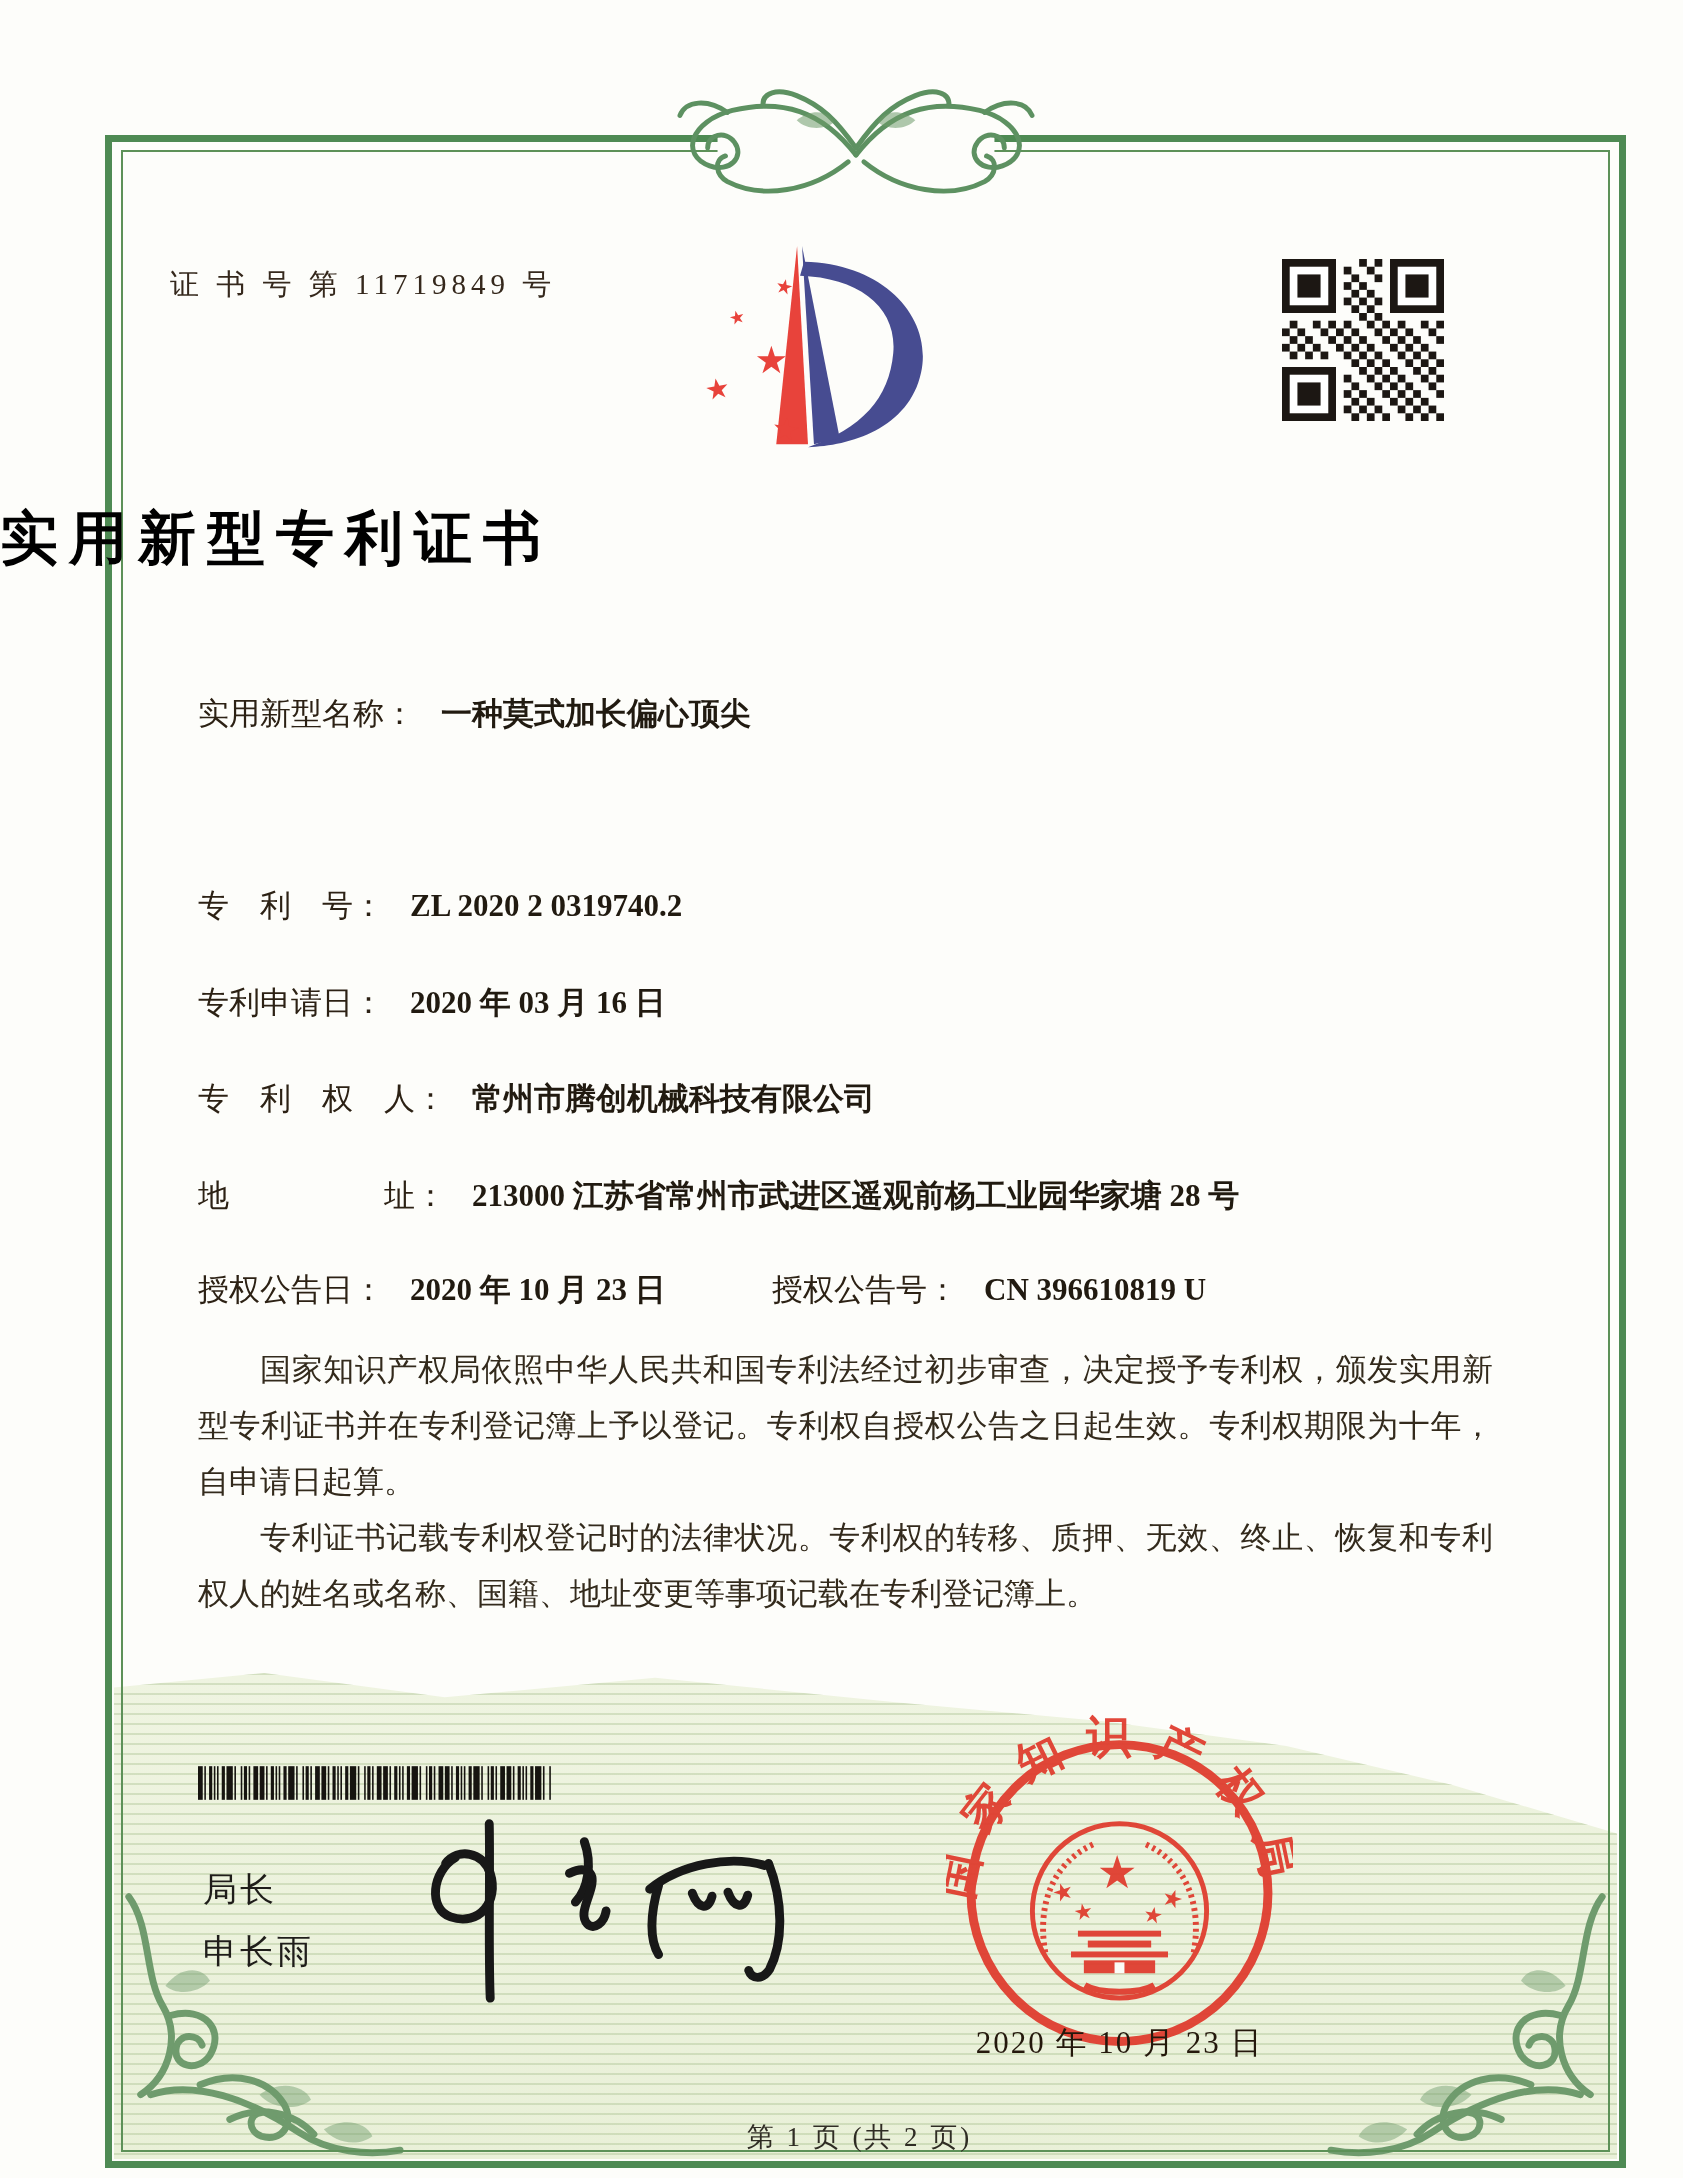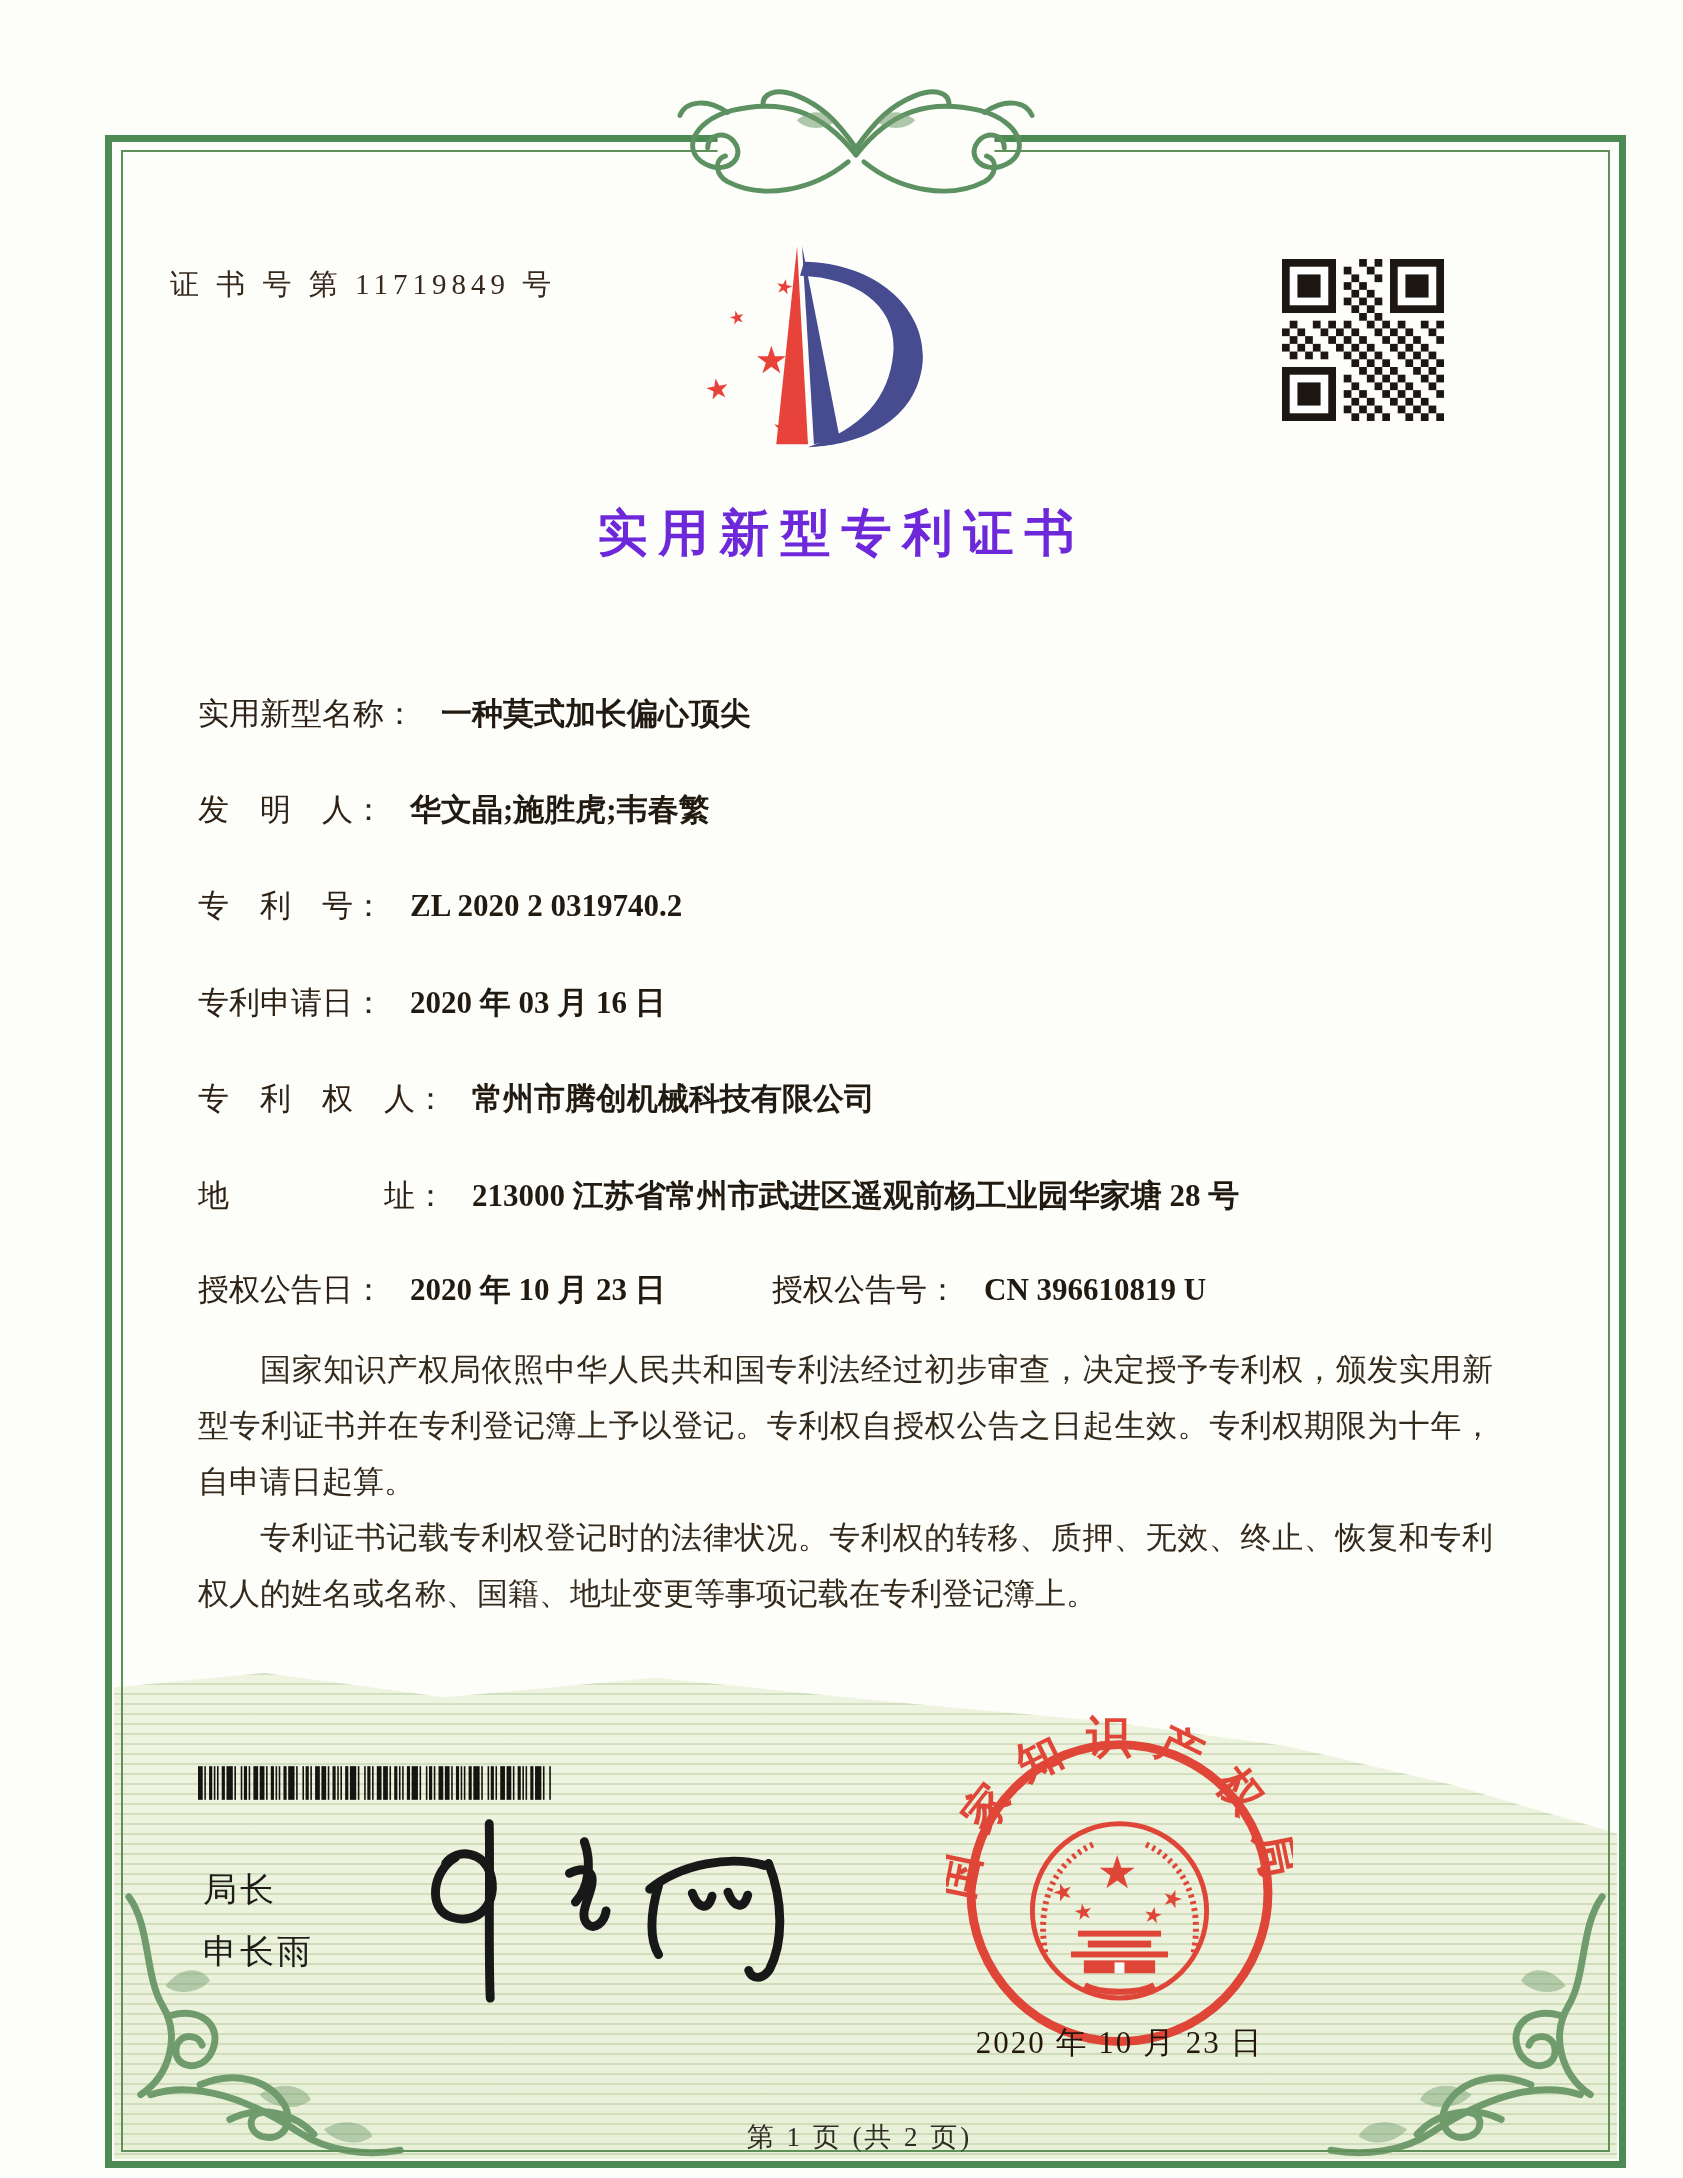--- a/index.html
+++ b/index.html
@@ -16,22 +16,22 @@
       background:
         repeating-linear-gradient(180deg, rgba(146,176,118,.30) 0 2px, rgba(238,243,222,0) 2px 10px),
         linear-gradient(180deg,#eff4e1,#e9f0d8);
       clip-path:polygon(0 3%,10% 0%,22% 5%,36% 1%,52% 6%,66% 10%,78% 15%,89% 23%,100% 33%,100% 100%,0 100%);}
 
   .cert-no{left:170px;top:265px;font-size:29px;letter-spacing:5px;color:#35281c;z-index:4;text-align:right;}
 
   .logo{left:683px;top:234px;width:248px;height:233px;z-index:4;}
   .qr{left:1282px;top:259px;width:162px;height:162px;z-index:4;}
 
-  .title{left:0;right:0;top:500px;text-align:center;font-size:50px;font-weight:bold;
-         letter-spacing:11px;color:#6d28d9;z-index:4;}
+  .title{left:0;right:0;top:500px;font-size:58px;font-weight:bold;
+         letter-spacing:11px;color:#000000;z-index:4;}
 
   .row{left:198px;width:1307px;font-size:31px;z-index:4;white-space:nowrap;color:#2c2114;}
   .row .val{margin-left:26px;color:#211a10;font-weight:bold;}
   .row2{left:772px;width:733px;}
 
   .body-text{left:198px;width:1295px;top:1342px;font-size:31px;line-height:56px;
              text-align:justify;color:#332a1c;z-index:4;}
   .body-text p{margin:0;text-indent:2em;}
 
   .barcode{left:198px;top:1764px;width:358px;height:38px;z-index:4;}
@@ -209,23 +209,20 @@
       <rect x="0" y="108" width="54" height="54" fill="#1c1713"></rect>
       <rect x="7.714285714285714" y="115.71428571428572" width="38.57142857142857" height="38.57142857142857" fill="#fff"></rect>
       <rect x="15.428571428571429" y="123.42857142857143" width="23.142857142857142" height="23.142857142857142" fill="#1c1713"></rect>
     </svg>
 
   <div class="abs title">实用新型专利证书</div>
 
   <div class="abs row" style="top:693px">
     <span class="lab">实用新型名称：</span><span class="val">一种莫式加长偏心顶尖</span>
   </div>
-  <div class="abs row" style="top:789px">
-    <span class="lab">发　明　人：</span><span class="val">华文晶;施胜虎;韦春繁</span>
-  </div>
   <div class="abs row" style="top:885px">
     <span class="lab">专　利　号：</span><span class="val">ZL 2020 2 0319740.2</span>
   </div>
   <div class="abs row" style="top:982px">
     <span class="lab">专利申请日：</span><span class="val">2020 年 03 月 16 日</span>
   </div>
   <div class="abs row" style="top:1078px">
     <span class="lab">专　利　权　人：</span><span class="val">常州市腾创机械科技有限公司</span>
   </div>
   <div class="abs row" style="top:1175px">

